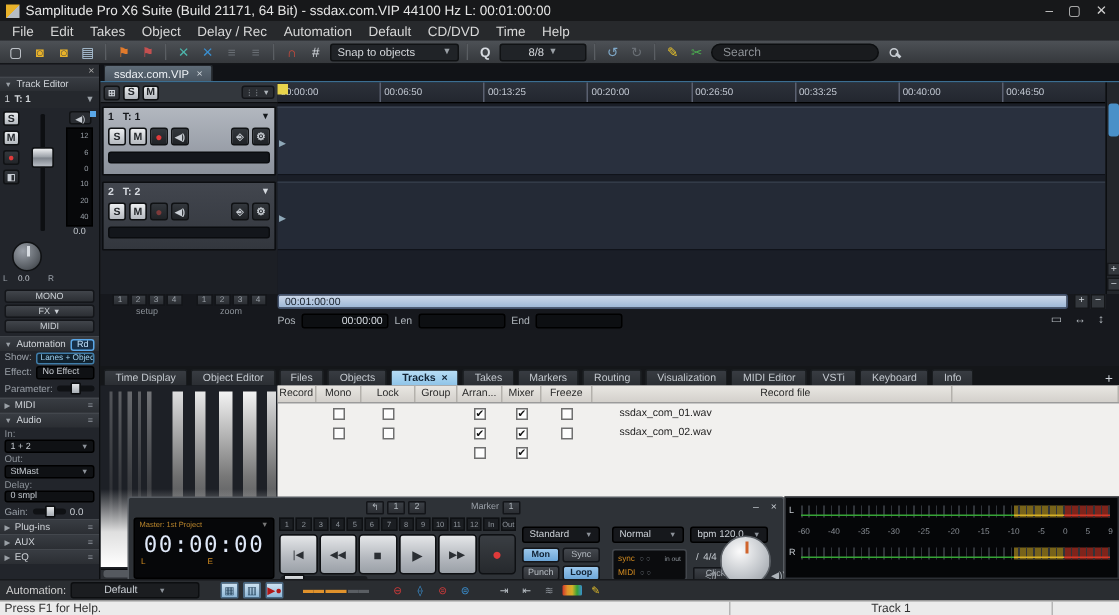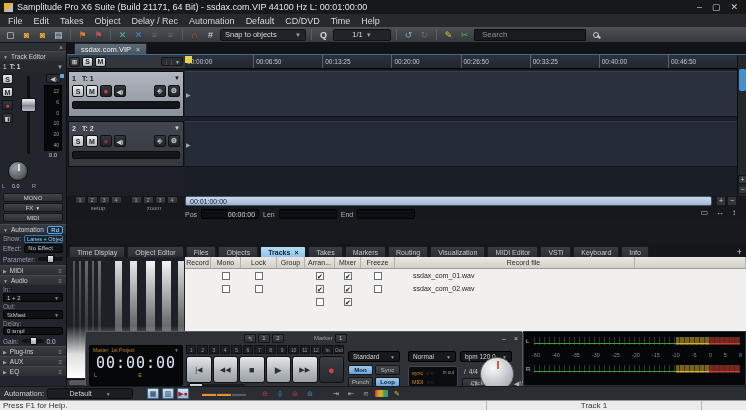--- a/index.html
+++ b/index.html
@@ -18,21 +18,21 @@
              display:flex; align-items:center; gap:11px; padding:0 8px; font-size:9px; color:#d8d8d8; }
   .toolbar { position:absolute; left:0; top:27px; width:746px; height:16px;
              background:linear-gradient(180deg,#4d5156,#35383c); border-bottom:1px solid #141619;
              display:flex; align-items:center; gap:3px; padding:0 4px; }
   .tbi { width:13px; height:12px; display:flex; align-items:center; justify-content:center;
          font-size:9px; line-height:12px; flex:none; }
   .tbsep { width:1px; height:11px; background:#24272a; border-right:1px solid #5a5e63; margin:0 2px; flex:none; }
   .dd { background:#202327; border:1px solid #101214; border-radius:2px; color:#d5d8dc; font-size:7.5px;
         display:flex; align-items:center; gap:3px; padding:1px 4px; height:12px; }
   .dd .arr { font-size:6px; color:#9aa0a6; }
-  .search { background:#191b1e; border:1px solid #0c0e10; border-radius:1px; height:12px; width:112px;
+  .search { background:#191b1e; border:1px solid #0c0e10; border-radius:6px; height:12px; width:112px;
             color:#8d9196; font-size:8px; padding:0 7px; outline:none; }
   .search::placeholder { color:#8d9196; }
 
   
   .leftdock { position:absolute; left:0; top:43px; width:67px; height:343px; background:#22252b;
               border-right:1px solid #0c0e11; display:flex; flex-direction:column; overflow:hidden; font-size:6.5px; }
   .ld-close { height:8px; display:flex; justify-content:flex-end; align-items:center; padding:0 3px;
               background:#2c2f34; color:#aaa; font-size:7px; }
   .hdr { height:10px; background:linear-gradient(180deg,#383c42,#2b2e33); display:flex; align-items:center;
          gap:3px; padding:0 3px; color:#cfd3d8; font-size:6.5px; border-top:1px solid #43474d; }
@@ -74,21 +74,21 @@
   .mini-slider { position:relative; height:4px; background:#0f1114; border-radius:2px; flex:1; }
   .mini-slider i { position:absolute; left:35%; top:-2px; width:7px; height:8px; background:linear-gradient(180deg,#e4e6e8,#a7adb4);
                    border:1px solid #0c0e10; border-radius:1px; }
   .lddd { margin:0 3px; background:#0f1114; border:1px solid #000; border-radius:2px; height:9px; color:#c6cbd1;
           display:flex; align-items:center; padding:0 3px; font-size:6px; }
   .lddd .arr { margin-left:auto; font-size:5px; color:#8d939a; }
   .ld-lbl { padding:1px 3px 0 3px; color:#8d939a; }
 
   
   .tabstrip { position:absolute; left:67px; top:43px; width:679px; height:12px; background:#111317;
-              border-bottom:1px solid #3c6e91; display:flex; align-items:flex-end; padding-left:7px; }
+              border-bottom:1px solid #3c6e91; display:flex; align-items:flex-end; padding-left:2px; }
   .projtab { height:11px; background:linear-gradient(180deg,#5e6b77,#49545f); border:1px solid #22262b; border-bottom:none;
              border-radius:2px 2px 0 0; color:#eef2f6; font-size:7.5px; display:flex; align-items:center; gap:5px; padding:0 6px; }
   .projtab .x { color:#cfd6dc; font-size:7px; }
   .arr-hdr-left { position:absolute; left:67px; top:55px; width:118px; height:14px; background:#33373d;
                   border-bottom:1px solid #0c0e11; display:flex; align-items:center; gap:2px; padding:0 2px; }
   .hsq { width:11px; height:10px; border-radius:2px; font-size:7px; font-weight:bold; display:flex; align-items:center;
          justify-content:center; background:linear-gradient(180deg,#e9ebed,#b3b8be); color:#24272b; border:1px solid #101214; }
   .hgrid { background:linear-gradient(180deg,#3b3f45,#2a2d31); color:#cfd4da; font-size:6px; }
   .trkmgr { margin-left:auto; display:flex; align-items:center; gap:1px; background:#2a2d32; border:1px solid #131519;
             border-radius:2px; height:9px; padding:0 2px; color:#aeb4ba; font-size:5px; }
@@ -291,21 +291,21 @@
     <span class="tbsep"></span>
     <span class="tbi" style="color:#d04a3a">∩</span>
     <span class="tbi" style="color:#d8dce2">#</span>
     <div class="dd" style="width:86px">
       <span>Snap to objects</span>
       <span class="arr" style="margin-left:auto">▼</span>
     </div>
     <span class="tbsep"></span>
     <span class="tbi" style="color:#d8dce2;font-weight:bold">Q</span>
     <div class="dd" style="width:58px;justify-content:center">
-      <span>1/1</span>
+      <span>8/8</span>
       <span class="arr">▼</span>
     </div>
     <span class="tbsep"></span>
     <span class="tbi" style="color:#7fa8c8">↺</span>
     <span class="tbi" style="color:#6a6f75">↻</span>
     <span class="tbsep"></span>
     <span class="tbi" style="color:#e8c22a">✎</span>
     <span class="tbi" style="color:#4caf50">✂</span>
     <input class="search" placeholder="Search" style="">
     <span class="tbi">

